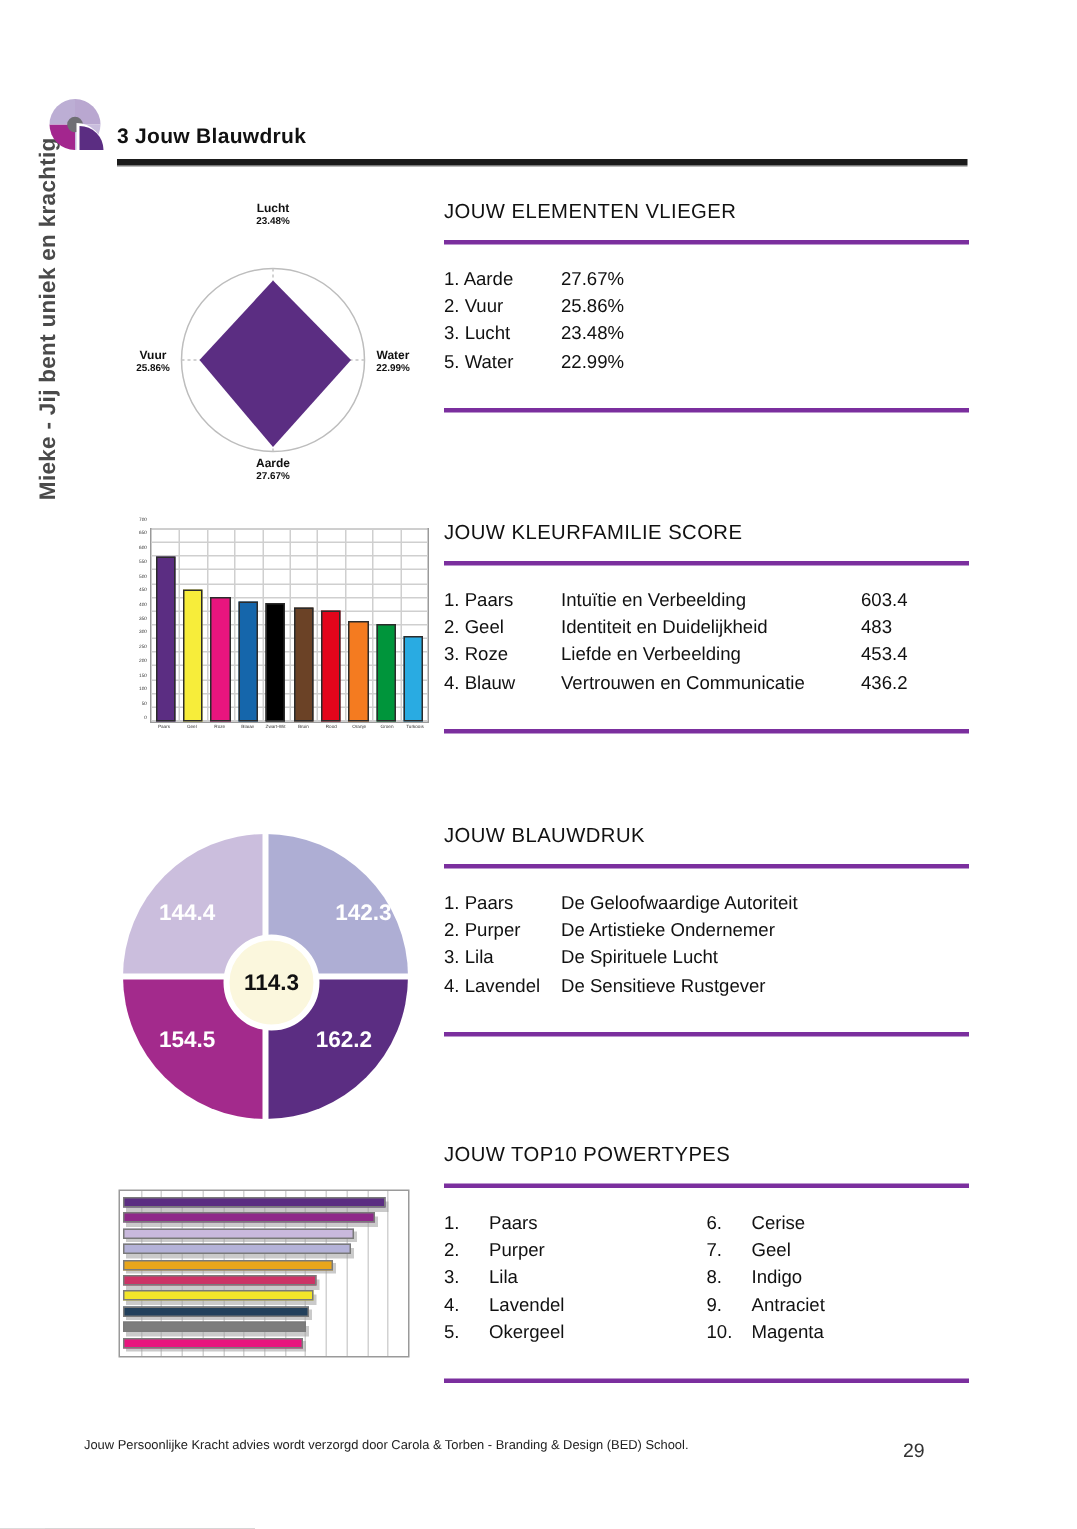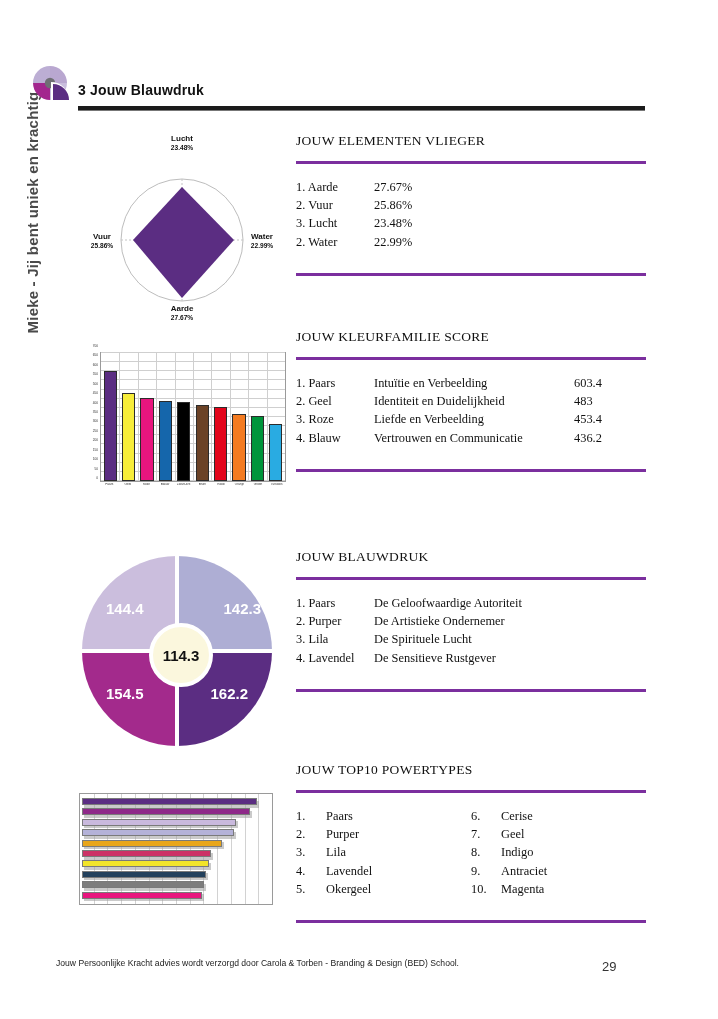--- a/index.html
+++ b/index.html
@@ -29,21 +29,21 @@
     color:#111;letter-spacing:.2px;
   }
   .title-rule{
     position:absolute;left:78px;top:106px;width:567px;height:4px;background:#1b1b1b;
   }
   .title-rule-thin{
     position:absolute;left:78px;top:110px;width:567px;height:1px;background:#777;
   }
 
   
-  .blk{position:absolute;left:296px;width:350px;font-family:Liberation Serif, serif;}
+  .blk{position:absolute;left:296px;width:350px;}
   .blk h2{
     margin:0;font-size:13.5px;font-weight:normal;color:#111;letter-spacing:.3px;
   }
   .rule{height:3px;background:#7b2f9e;margin-top:12px;}
   .rule.bot{margin-top:0;}
   .rows{margin:14px 0 0 0;}
   .row{display:flex;font-size:12.4px;color:#111;line-height:1.47;}
   .row .idx{width:78px;flex:0 0 78px;}
   .row .mid{flex:1 1 auto;}
   .row .val{width:62px;flex:0 0 62px;text-align:left;}
@@ -161,21 +161,21 @@
       </div>
       <div class="row">
         <span class="idx">2. Vuur</span>
         <span class="val">25.86%</span>
       </div>
       <div class="row">
         <span class="idx">3. Lucht</span>
         <span class="val">23.48%</span>
       </div>
       <div class="row">
-        <span class="idx">2. Water</span>
+        <span class="idx">5. Water</span>
         <span class="val">22.99%</span>
       </div>
     </div>
     <div class="rule bot" style="margin-top:22px;"></div>
   </div>
 
   <div class="vbar">
     <div class="ylabs" id="vbar-ylabs">
         <div class="ylab" style="bottom: 0%;">0</div>
         <div class="ylab" style="bottom: 7.14286%;">50</div>
@@ -260,21 +260,21 @@
         <div class="xlab">Blauw</div>
         <div class="xlab">Zwart-Wit</div>
         <div class="xlab">Bruin</div>
         <div class="xlab">Rood</div>
         <div class="xlab">Oranje</div>
         <div class="xlab">Groen</div>
         <div class="xlab">Turkoois</div>
       </div>
   </div>
 
-  <div class="blk" style="top:329px;">
+  <div class="blk" style="top:347px;">
     <h2>JOUW KLEURFAMILIE SCORE</h2>
     <div class="rule"></div>
     <div class="rows">
       <div class="row">
         <span class="idx">1. Paars</span>
         <span class="desc">Intuïtie en Verbeelding</span>
         <span class="val">603.4</span>
       </div>
       <div class="row">
         <span class="idx">2. Geel</span>

